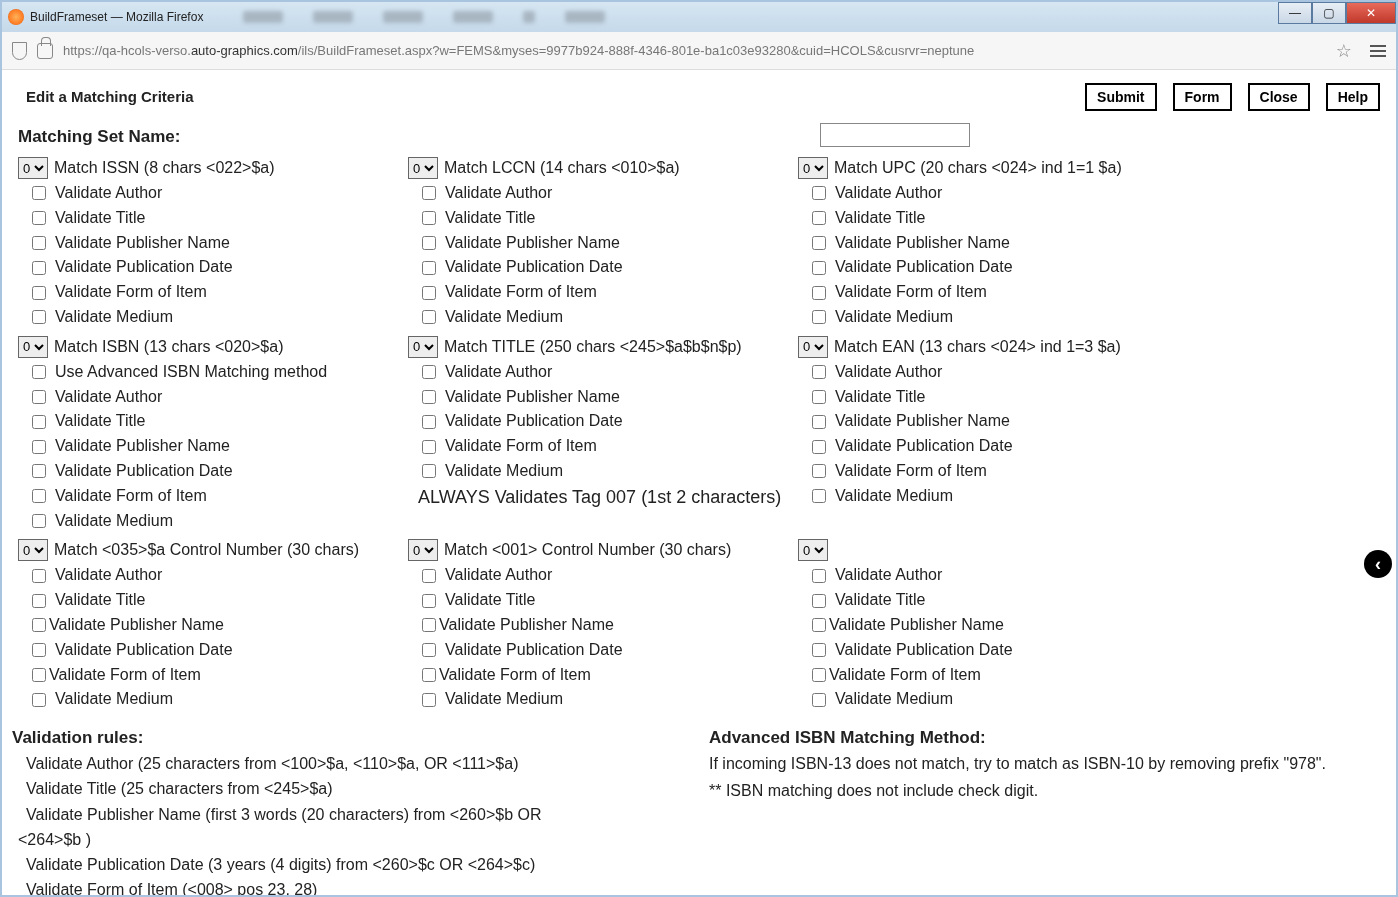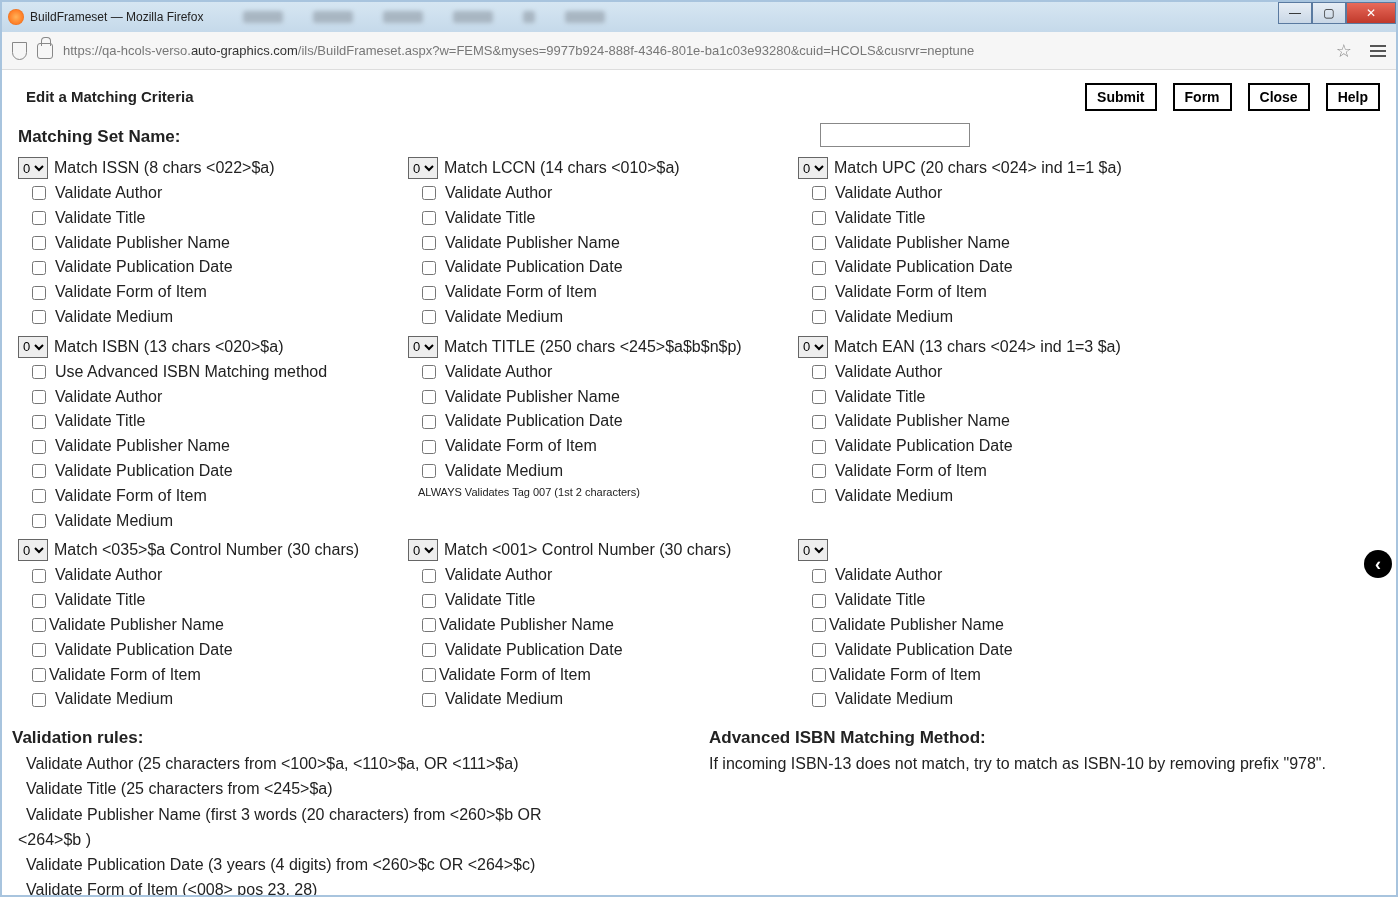--- a/index.html
+++ b/index.html
@@ -65,21 +65,21 @@
   .name-row input {  border:1px solid #888; height:24px; font-size:14px; margin-left:630px; width:150px;}
 
   .grid3 { display:grid; grid-template-columns: 390px 390px 1fr; gap:0px 0px;}
   .cell { padding:2px 0 4px 0;}
   .match-header { display:flex; align-items:center; gap:6px; font-size:16px; color:#222; margin-bottom:2px;}
   .match-header select { border:1px solid #666; background:#eee; height:22px; font-size:13px;}
   .chk-line { display:flex; align-items:center; gap:6px; padding-left:10px; font-size:16px; line-height:1.55;}
   .chk-line.tight { padding-left:10px; gap:0px;}
   .chk-line input[type=checkbox]{ width:14px;height:14px; border:1px solid #555;}
   .tagbox { width:40px; height:20px; border:1px solid #888;}
-  .note-line { padding-left:10px; font-size:11px; line-height:1.55;}
+  .note-line { padding-left:10px; font-size:18px; line-height:1.55;}
 
   .bottom { display:grid; grid-template-columns: 1fr 1fr; gap:20px; margin-top:8px;}
   .bottom h3 { margin:4px 0; font-size:17px; font-weight:bold;}
   .rules p { margin:2px 0 2px 8px; font-size:16px; line-height:1.45;}
   .isbn p { margin: 2px 0 18px 0; font-size:16px; line-height:1.45;}
 
   .side-arrow { position:absolute; right:4px; top:480px; width:28px;height:28px; background:#000;border-radius:50%;display:flex;align-items:center;justify-content:center;color:#fff;font-size:18px;font-weight:bold;}
 </style>
 </head>
 <body>
@@ -417,18 +417,19 @@
             <p>Validate Title (25 characters from &lt;245&gt;$a)</p>
             <p>Validate Publisher Name (first 3 words (20 characters) from &lt;260&gt;$b OR</p>
             <p style="margin-left: 0px;">&lt;264&gt;$b )</p>
             <p>Validate Publication Date (3 years (4 digits) from &lt;260&gt;$c OR &lt;264&gt;$c)</p>
             <p>Validate Form of Item (&lt;008&gt; pos 23, 28)</p>
           </div>
       </div>
       <div class="isbn">
         <h3>Advanced ISBN Matching Method:</h3>
         <p>If incoming ISBN-13 does not match, try to match as ISBN-10 by removing prefix "978".</p>
+        <p style="margin-top:-14px">** ISBN matching does not include check digit.</p>
       </div>
     </div>
 
     <div class="side-arrow">‹</div>
   </div>
 </div>
 
 </body></html>

